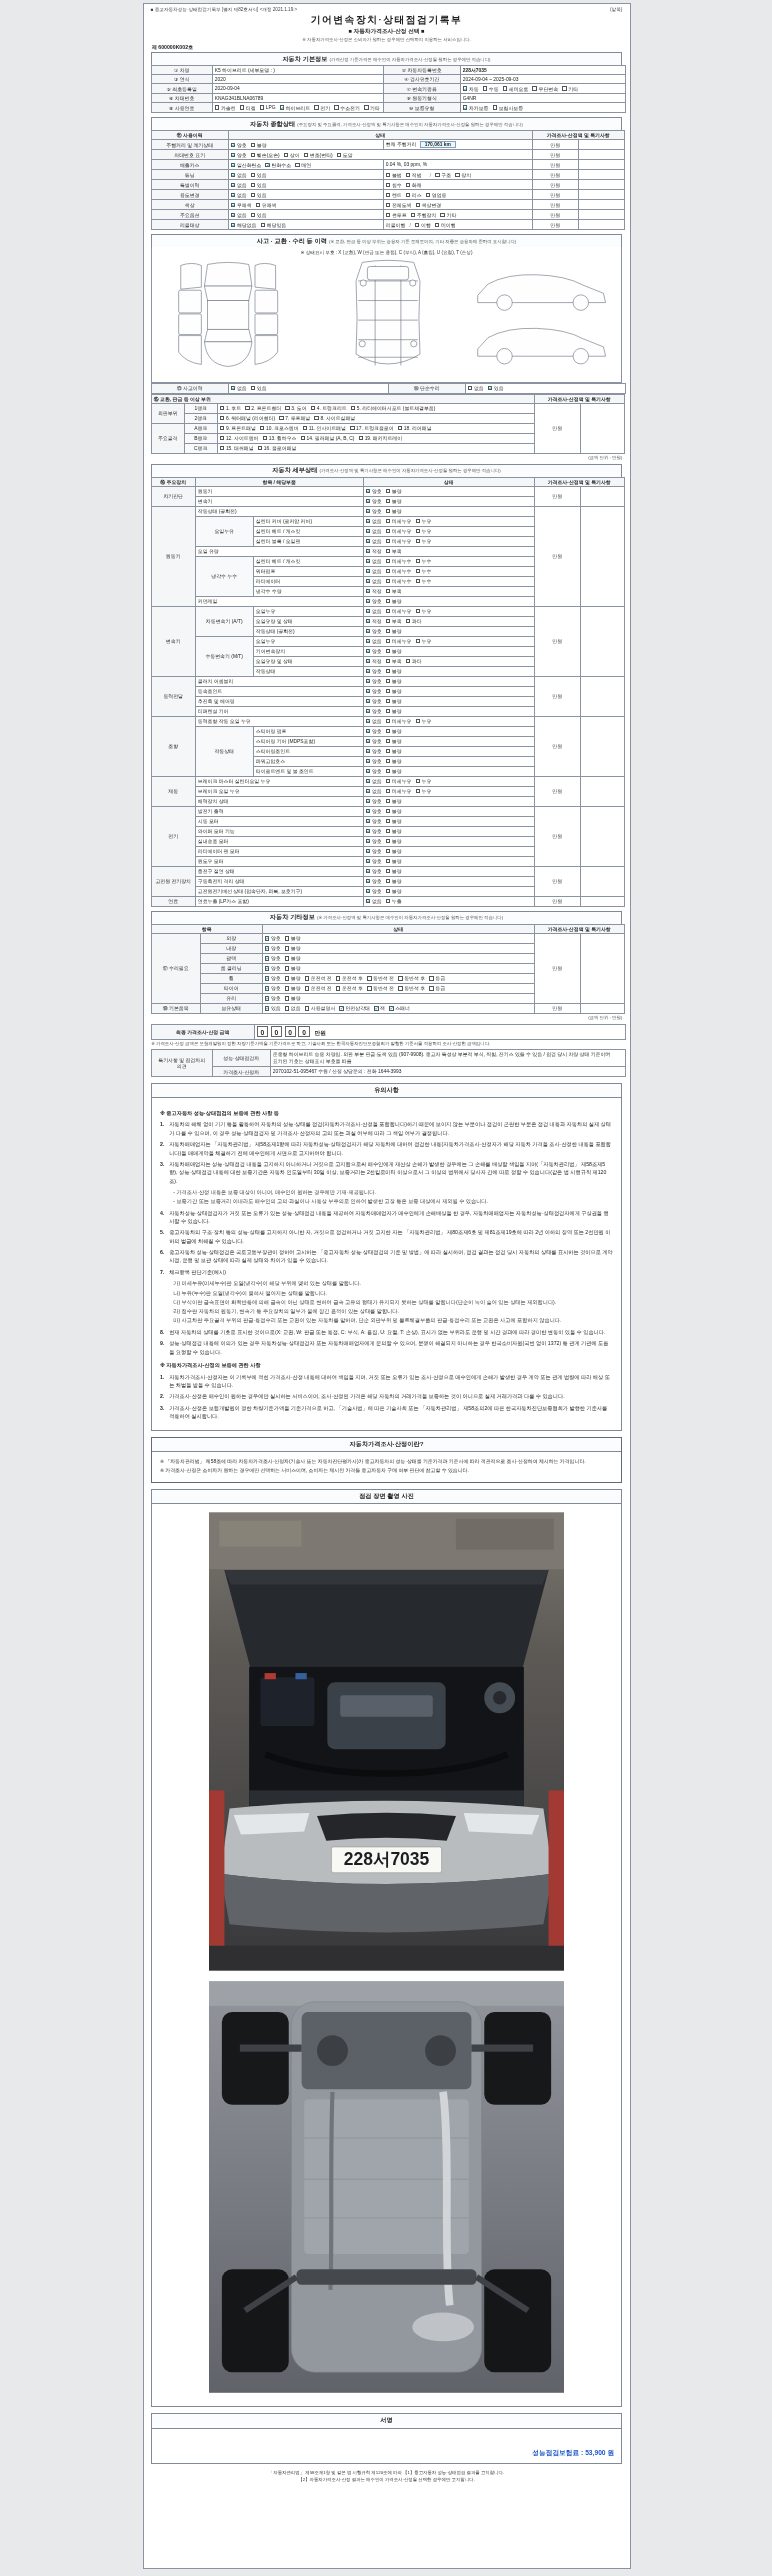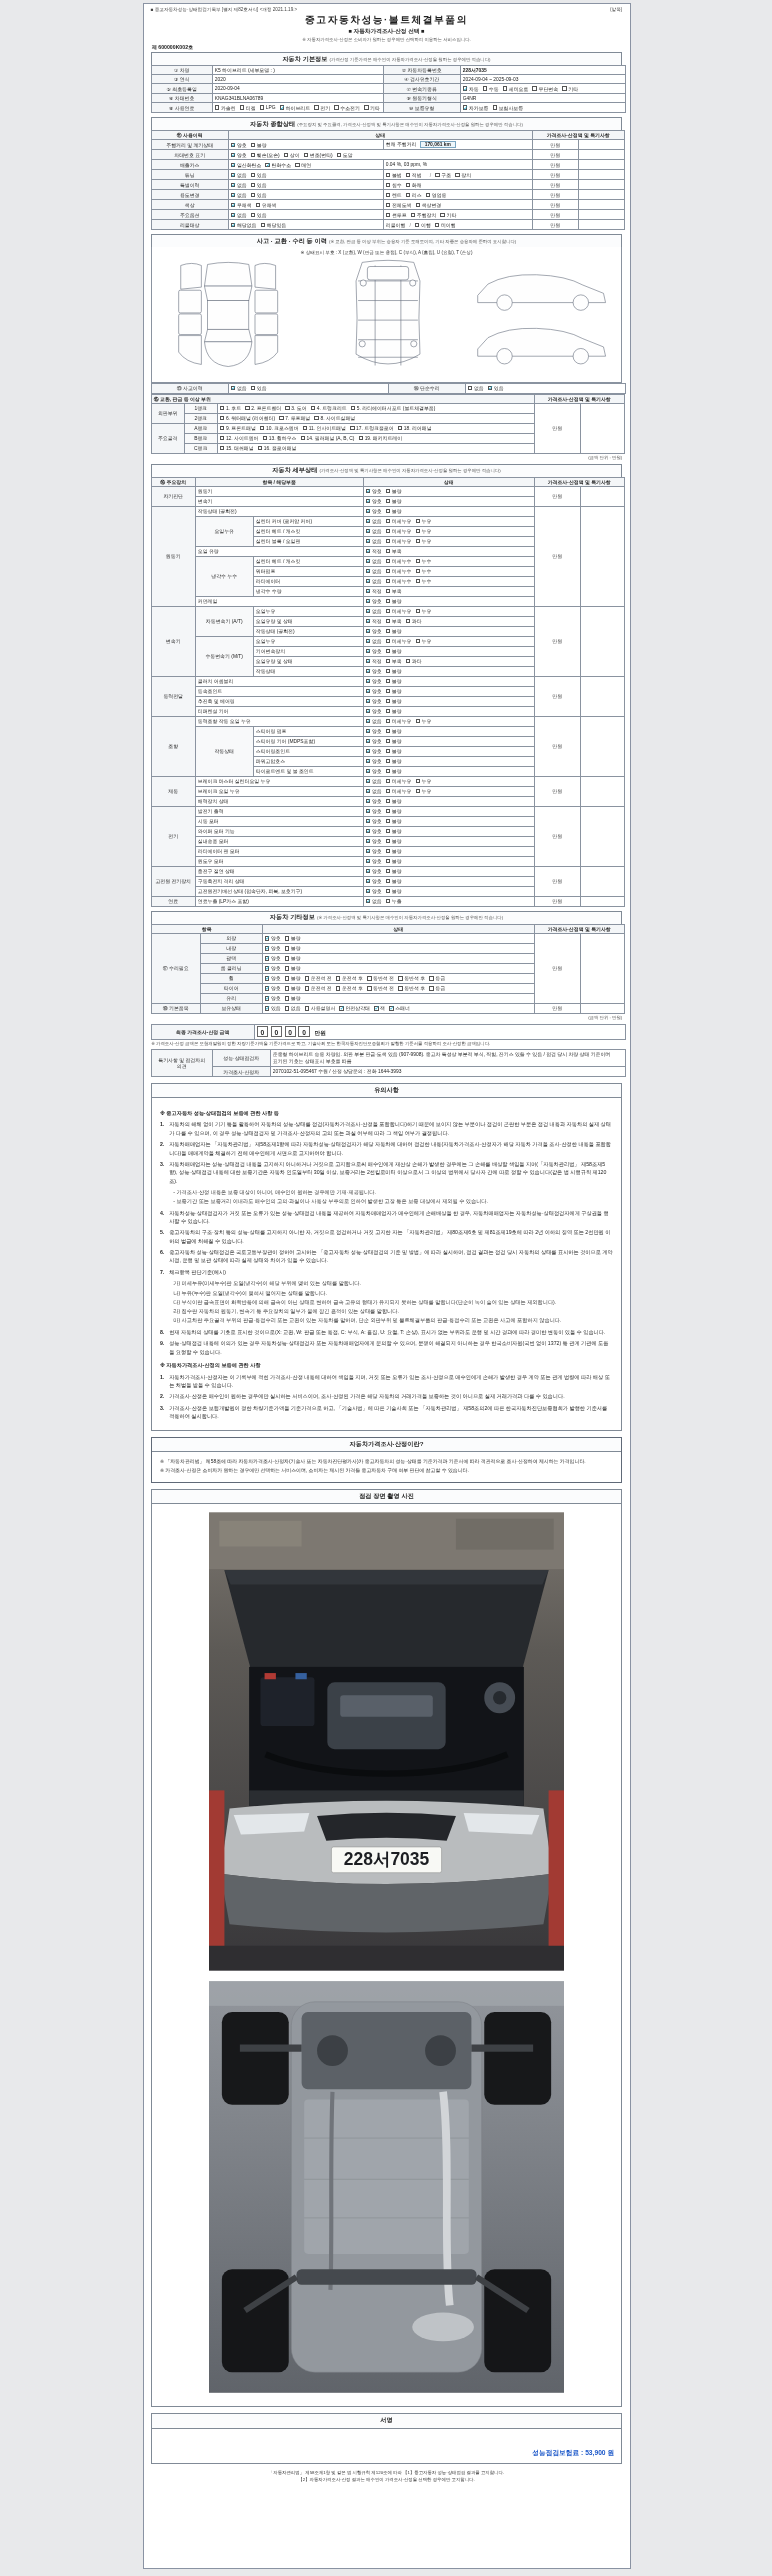--- a/index.html
+++ b/index.html
@@ -62,21 +62,21 @@
 
 <div class="canvas">
 <div class="doc">
 
   <div class="topline">
     <span>■ 중고자동차성능·상태점검기록부 [별지 제82호서식] &lt;개정 2021.1.19.&gt;</span>
     <span>(앞쪽)</span>
   </div>
 
   <div class="hdr">
-    <div class="title">중고자동차성능·볼트체결부품의</div>
+    <div class="title">기어변속장치·상태점검기록부</div>
     <div class="sub">■ 자동차가격조사·산정 선택 ■</div>
     <div class="subnote">※ 자동차가격조사·산정은 소비자가 원하는 경우에만 선택하여 이용하는 서비스입니다.</div>
   </div>
   <div class="docno">제 600000K002호</div>
 
   <div class="block">
     <div class="sec"><span>자동차 기본정보</span><span class="note">(가격산정 기준가격은 매수인이 자동차가격조사·산정을 원하는 경우에만 적습니다)</span></div>
     <table class="tb">
       <colgroup>
             <col style="width:61px">

